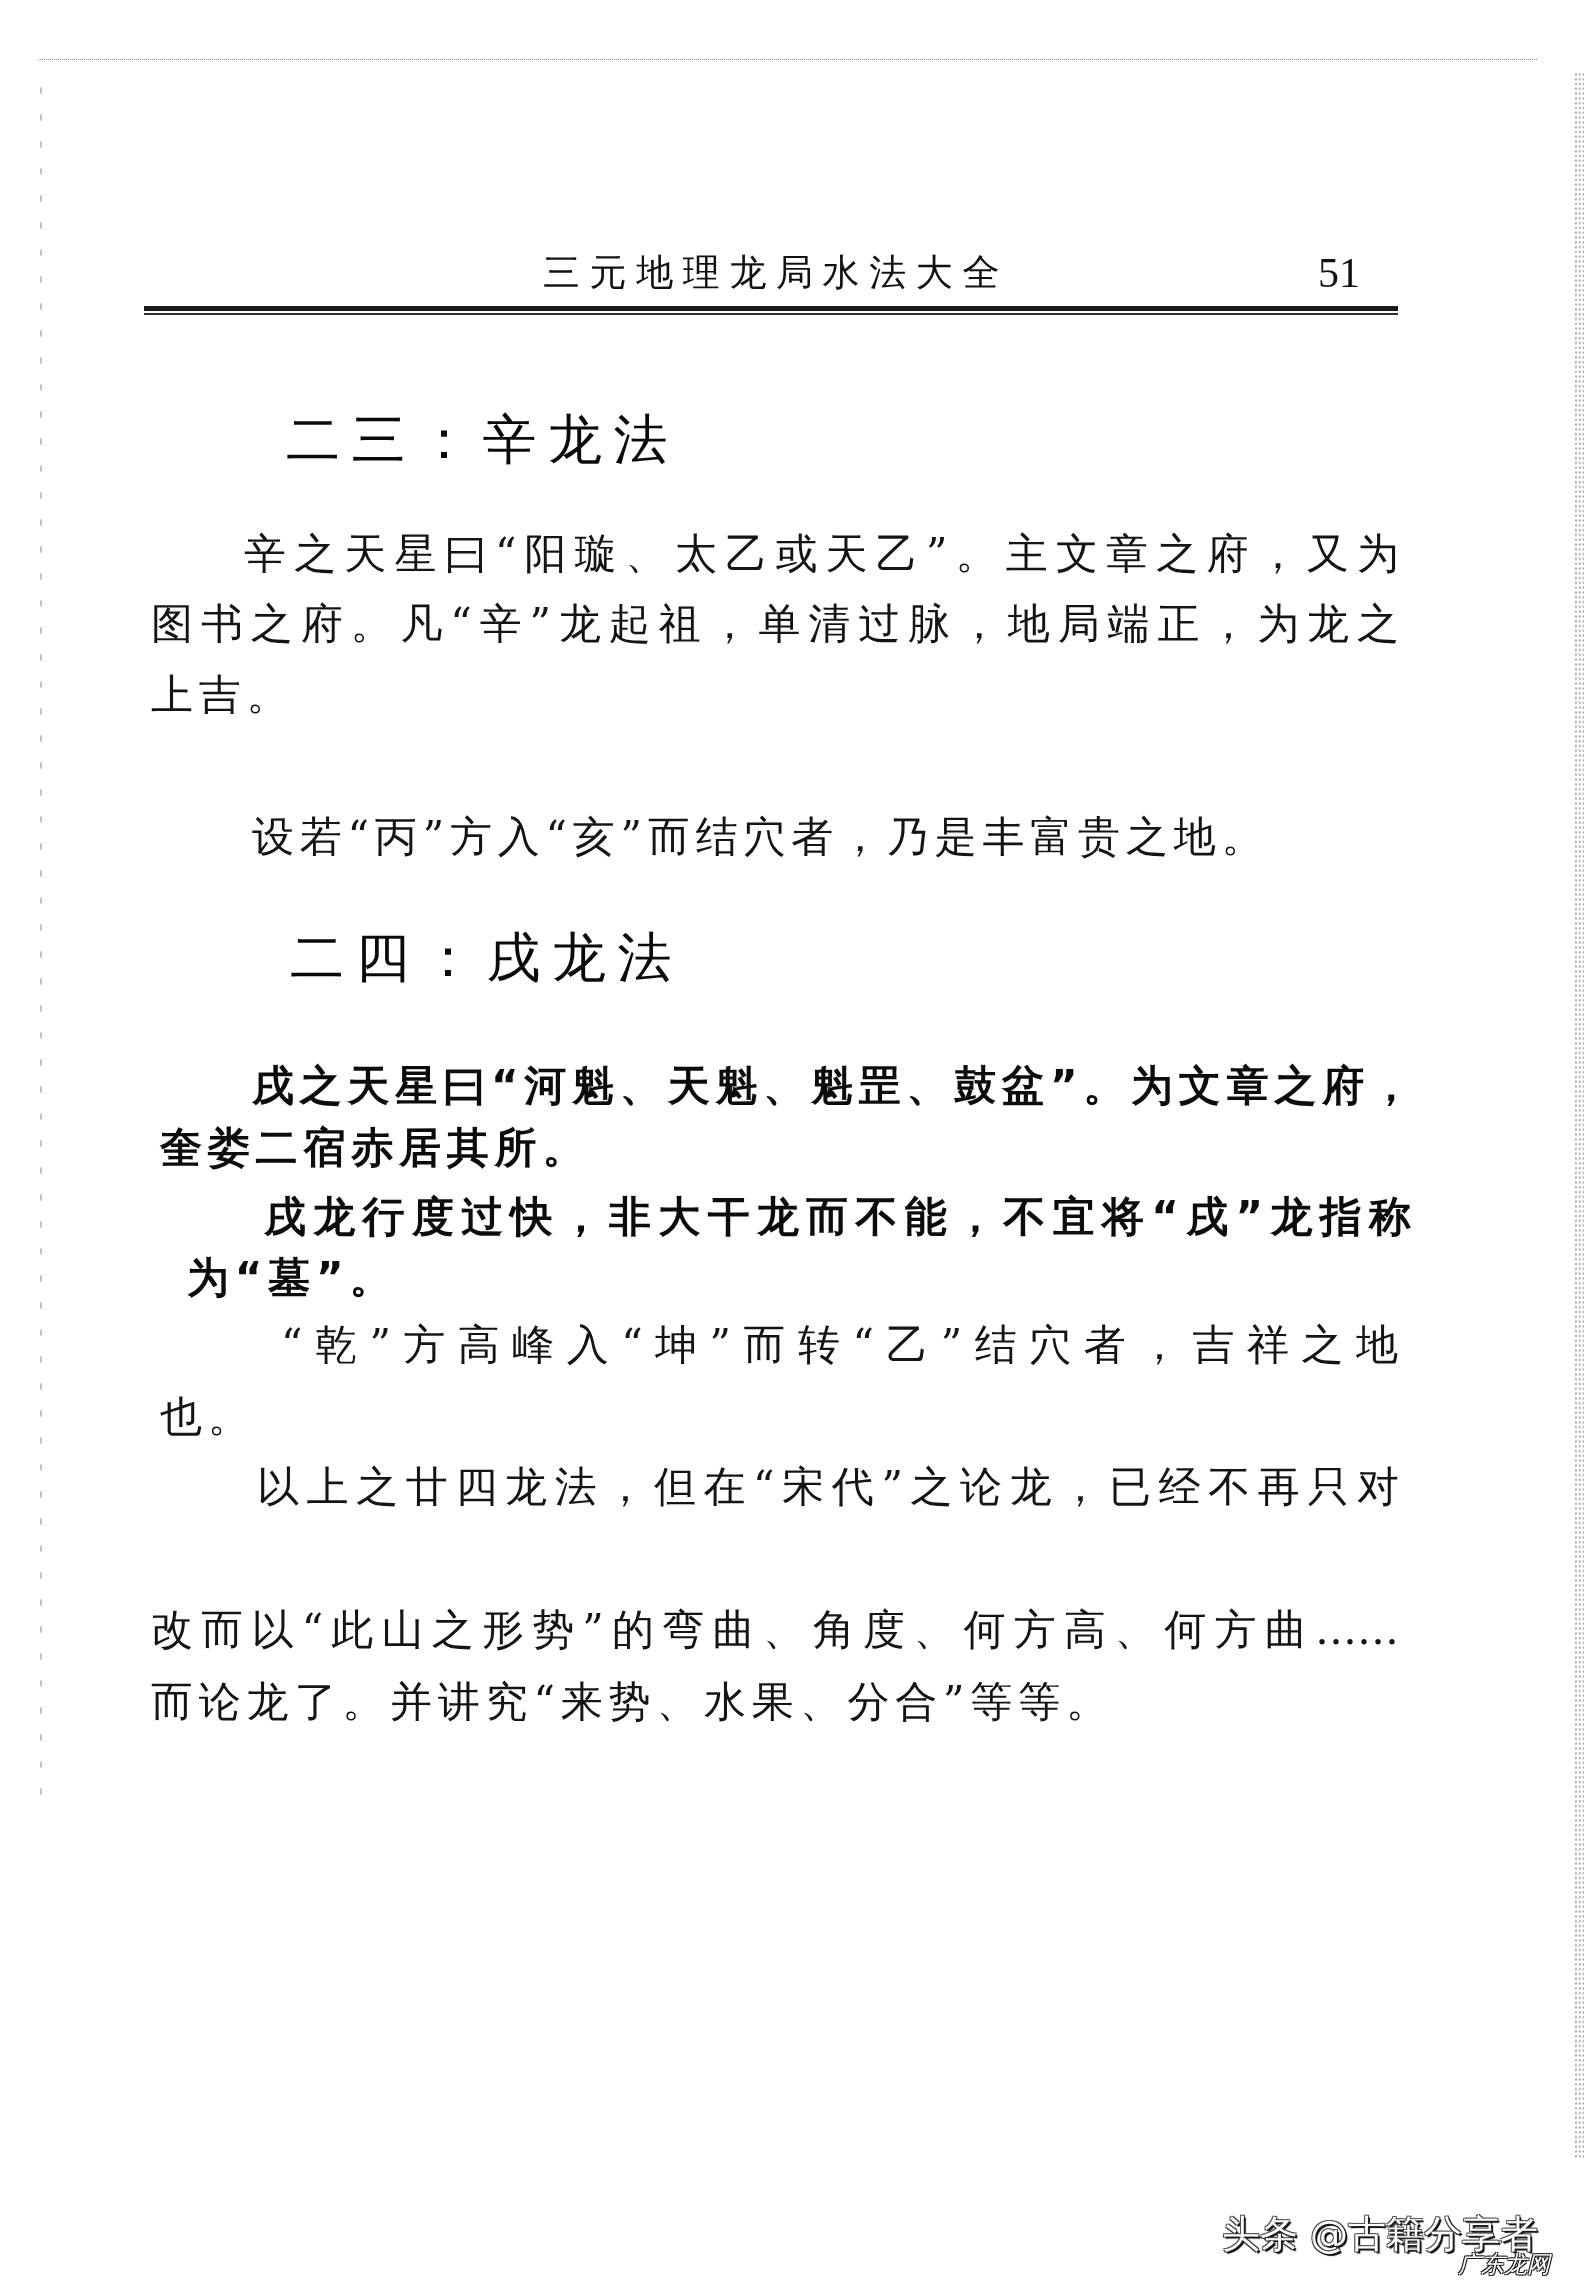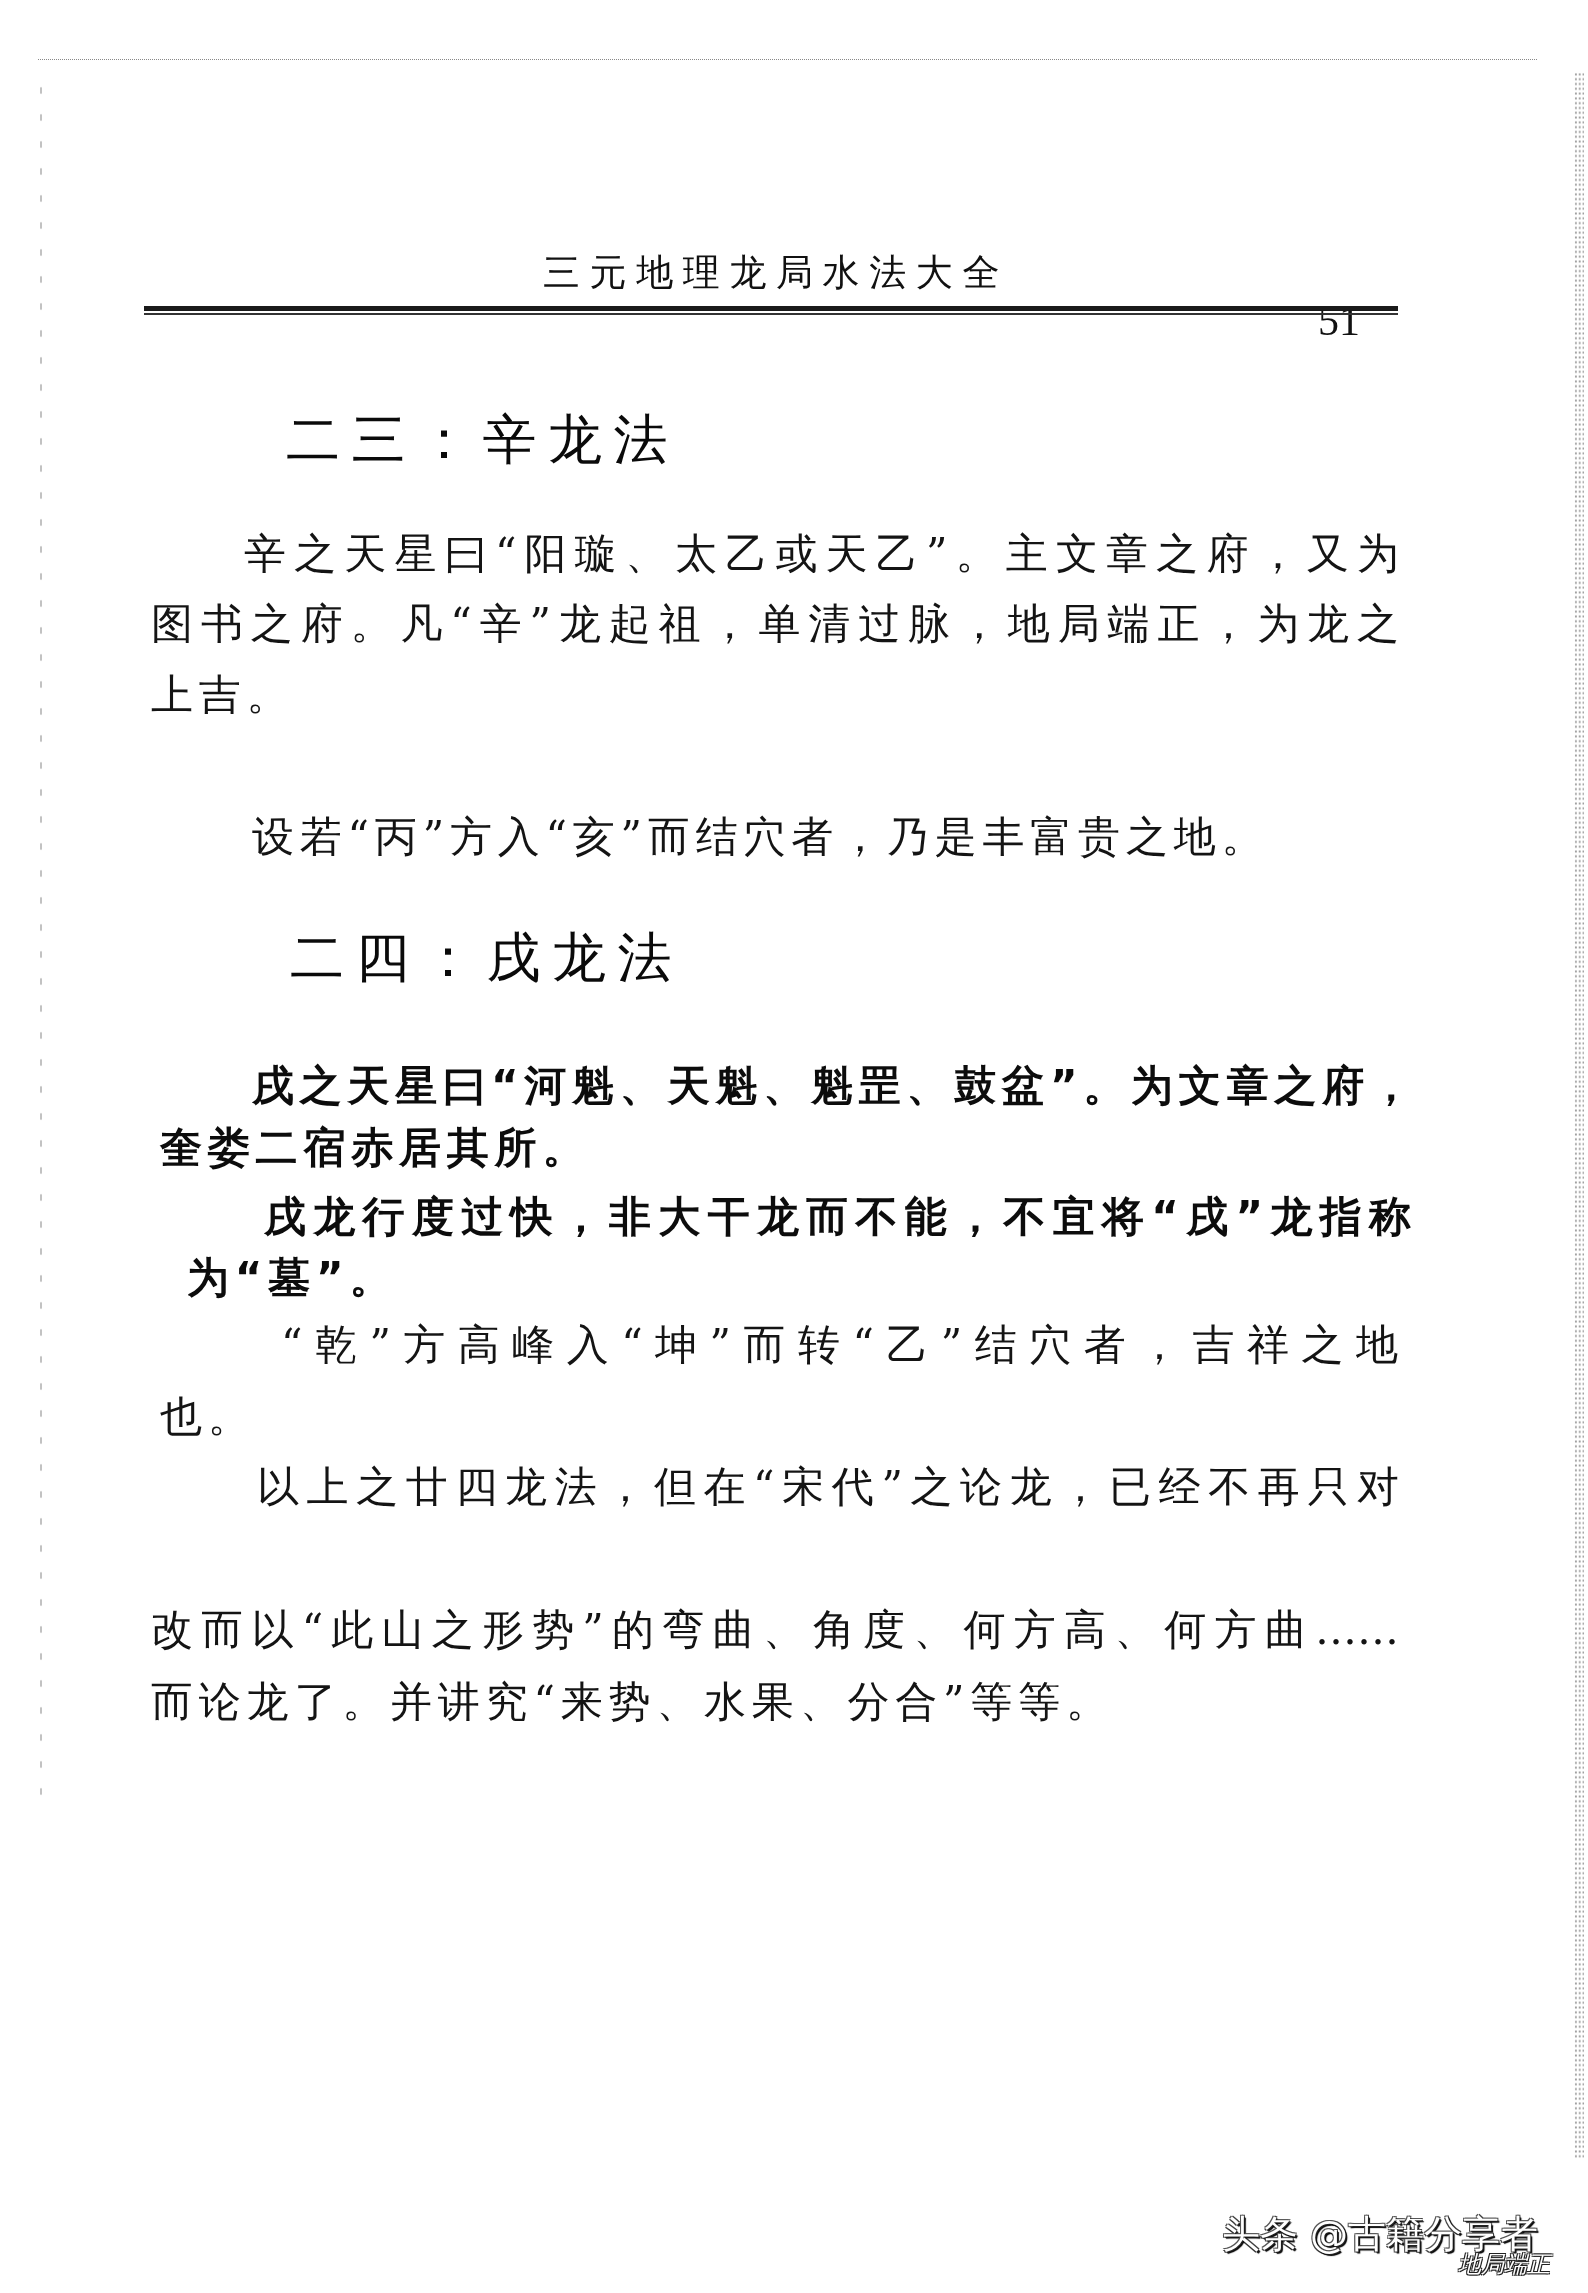--- a/index.html
+++ b/index.html
@@ -6,21 +6,21 @@
   body { width: 1588px; height: 2293px; position: relative; overflow: hidden; color: #111; }
   .page { position: absolute; left: 0; top: 0; width: 1588px; height: 1919px; background: #fff; }
   .scan-top { position: absolute; left: 38px; top: 59px; width: 1499px; height: 0; border-top: 1.9px dotted #888; }
   .scan-right { position: absolute; left: 1574px; top: 72px; width: 9.6px; height: 2087px;
     background-image: radial-gradient(#777 0.8px, transparent 1px); background-size: 3.8px 4.8px; opacity: .7; }
   .scan-left { position: absolute; left: 38px; top: 77px; width: 5.8px; height: 1729px;
     background-image: radial-gradient(#999 0.7px, transparent 1px); background-size: 5.8px 27px; opacity: .6; }
   .running-head { position: absolute; left: 543px; top: 252px; font-family: "Liberation Serif", "DejaVu Serif", serif;
     font-size: 37px; line-height: 42px; letter-spacing: 9.6px; white-space: nowrap; color: #111; }
   .page-number { position: absolute; left: 1318px; top: 252px; font-family: "Liberation Serif", "DejaVu Serif", serif;
-    font-size: 42px; line-height: 42px; color: #111; margin-top: 48px; }
+    font-size: 42px; line-height: 42px; color: #111; }
   .rule-thick { position: absolute; left: 144px; top: 306px; width: 1254px; height: 4.8px; background: #1a1a1a; }
   .rule-thin { position: absolute; left: 144px; top: 313px; width: 1254px; height: 1.9px; background: #333; }
   .section-heading { position: absolute; font-family: "DejaVu Sans", "Liberation Sans", sans-serif; font-weight: normal;
     font-size: 54px; line-height: 58px; letter-spacing: 11.5px; white-space: nowrap; color: #0a0a0a; }
   .line { position: absolute; font-family: "DejaVu Serif", "Liberation Serif", serif; font-size: 42px; line-height: 46px;
     white-space: nowrap; color: #141414; }
   .line.justify { text-align: justify; text-align-last: justify; white-space: normal; height: 46px; overflow: hidden; }
   .line.bold { font-family: "DejaVu Sans", "Liberation Sans", sans-serif; font-weight: bold; color: #0c0c0c; }
   .line.spaced { letter-spacing: 5.8px; }
   .watermark { position: absolute; left: 1222px; top: 2212px; font-family: "DejaVu Sans", "Liberation Sans", sans-serif;
@@ -56,15 +56,15 @@
   <div class="line bold spaced" style="left:160px; top:1125px;">奎娄二宿赤居其所。</div>
   <div class="line justify bold" style="left:264px; top:1194px; width:1147px;">戌龙行度过快，非大干龙而不能，不宜将“戌”龙指称</div>
   <div class="line bold spaced" style="left:160px; top:1255px;margin-left:27px;">为“墓”。</div>
   <div class="line justify" style="left:281px; top:1322px; width:1117px;">“乾”方高峰入“坤”而转“乙”结穴者，吉祥之地</div>
   <div class="line spaced" style="left:160px; top:1394px;">也。</div>
   <div class="line justify" style="left:257px; top:1464px; width:1142px;">以上之廿四龙法，但在“宋代”之论龙，已经不再只对</div>
   <div class="line justify" style="left:151px; top:1607px; width:1248px;">改而以“此山之形势”的弯曲、角度、何方高、何方曲……</div>
   <div class="line spaced" style="left:151px; top:1679px;">而论龙了。并讲究“来势、水果、分合”等等。</div>
 
   <div class="watermark">头条 @古籍分享者</div>
-  <div class="watermark-site">地局端正</div>
+  <div class="watermark-site">广东龙网</div>
 </div>
 
 
 </body></html>

